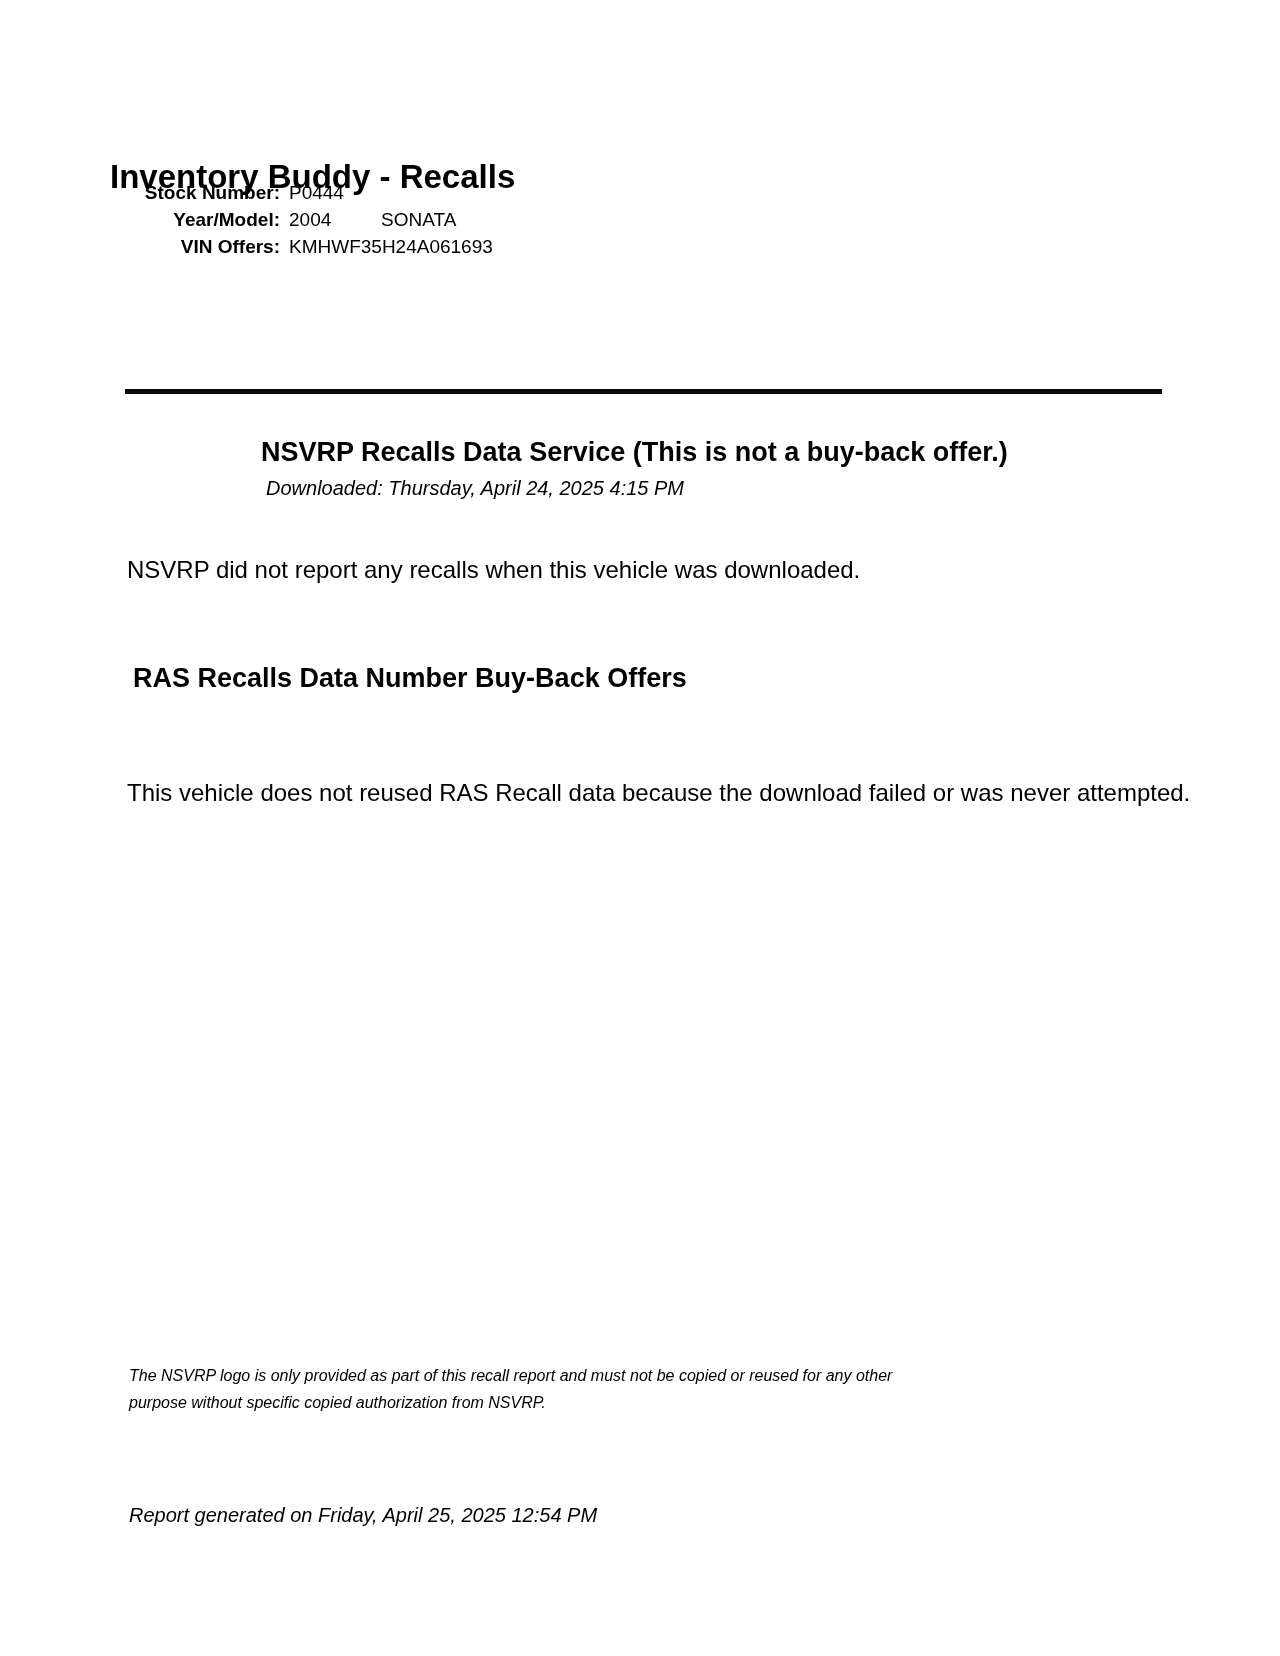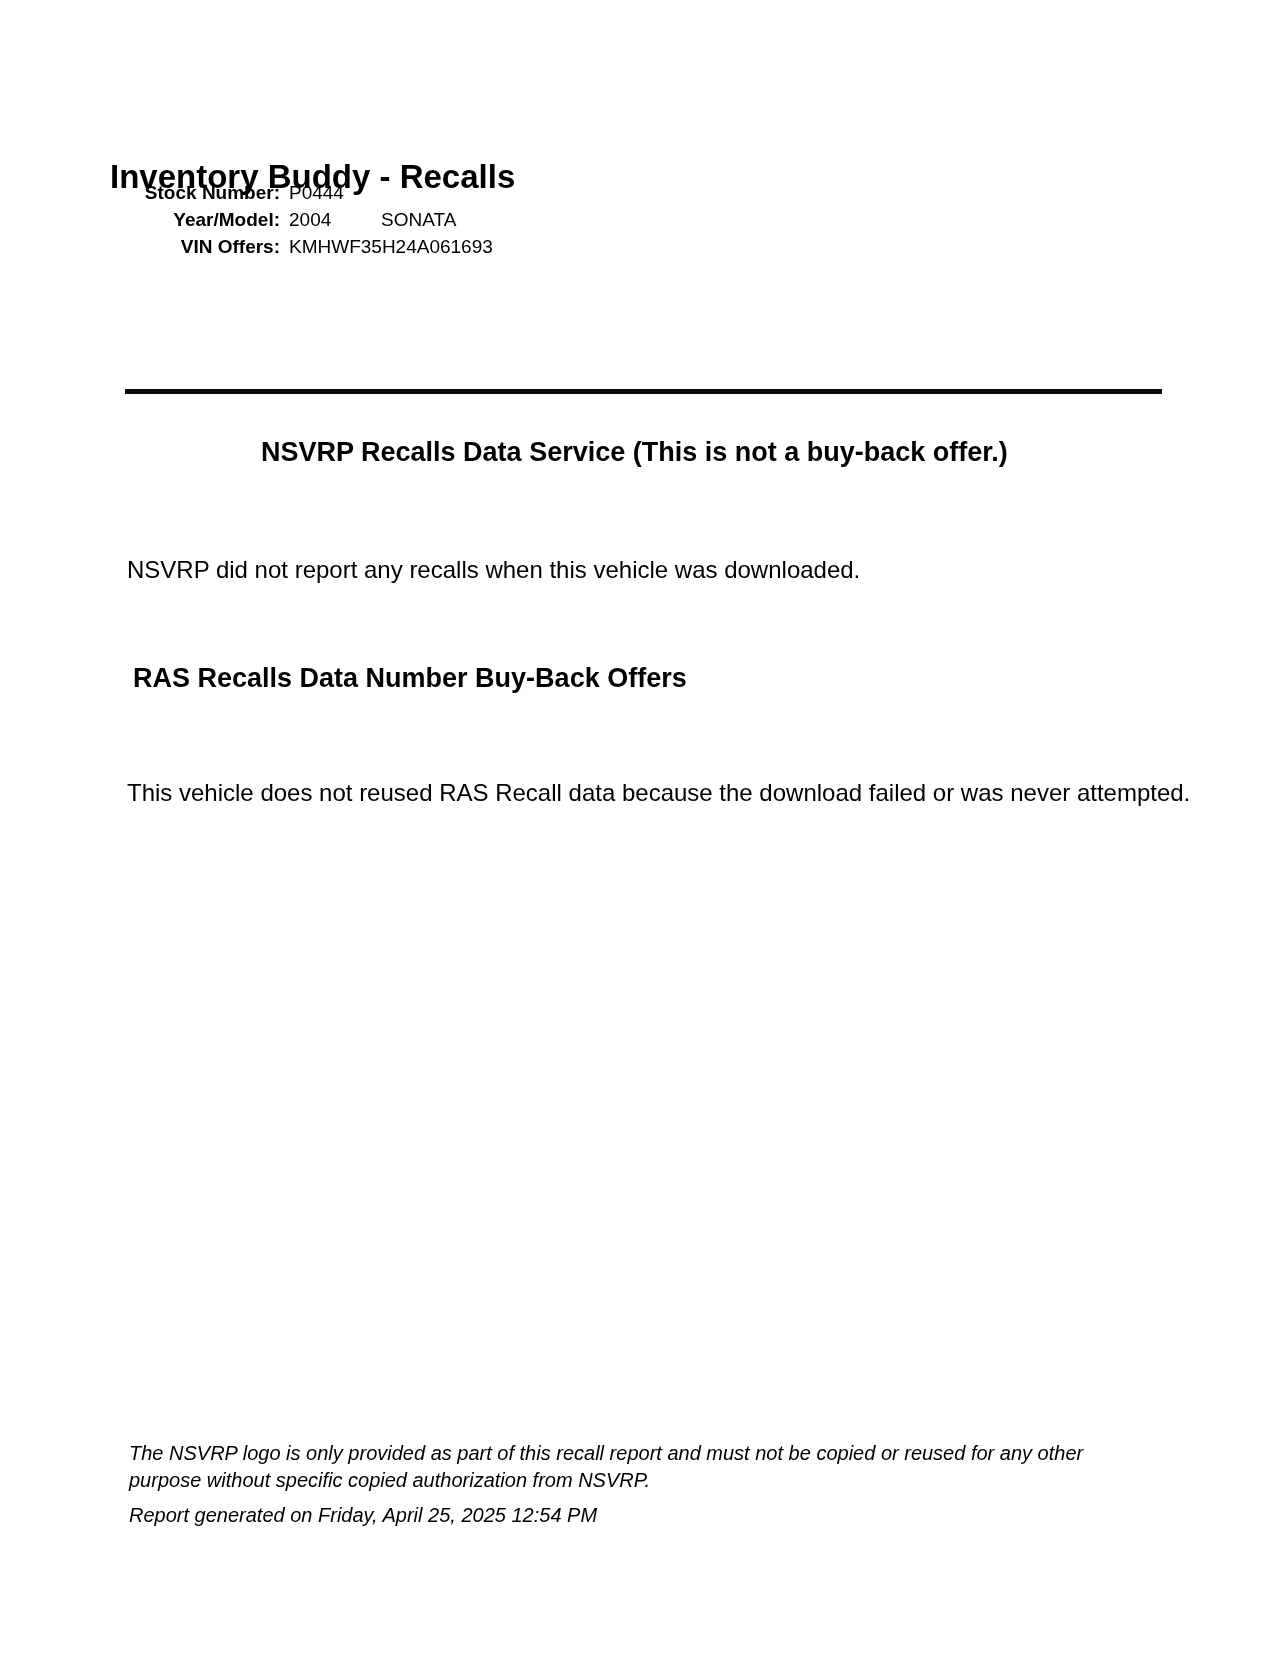--- a/index.html
+++ b/index.html
@@ -80,22 +80,22 @@
     font-size: 24px;
     line-height: 24px;
     white-space: nowrap;
   }
   .nsvrp-status { left: 127px; top: 558px; }
   .ras-heading { left: 133px; top: 666px; }
   .ras-status { left: 127px; top: 781px; }
   .footer-disclaimer {
     position: absolute;
     left: 129px;
-    top: 1440px;
-    font-size: 20px;
+    top: 1362px;
+    font-size: 16px;
     font-style: italic;
     line-height: 27px;
   }
   .footer-generated {
     position: absolute;
     left: 129px;
     top: 1504px;
     font-size: 20px;
     font-style: italic;
     white-space: nowrap;
@@ -126,20 +126,21 @@
       <span class="info-value">
         <span class="v1">KMHWF35H24A061693</span><span class="v2"></span>
       </span>
     </div>
   </div>
 
   <div class="divider"></div>
 
   <div class="section-heading nsvrp-heading">NSVRP Recalls Data Service (This is not a buy-back offer.)</div>
 
+  <div class="downloaded-line">Downloaded: Thursday, April 24, 2025 4:15 PM</div>
 
   <div class="body-line nsvrp-status">NSVRP did not report any recalls when this vehicle was downloaded.</div>
 
   <div class="section-heading ras-heading">RAS Recalls Data Number Buy-Back Offers</div>
 
   <div class="body-line ras-status">This vehicle does not reused RAS Recall data because the download failed or was never attempted.</div>
 
   <div class="footer-disclaimer">
     <div>The NSVRP logo is only provided as part of this recall report and must not be copied or reused for any other</div>
     <div>purpose without specific copied authorization from NSVRP.</div>

